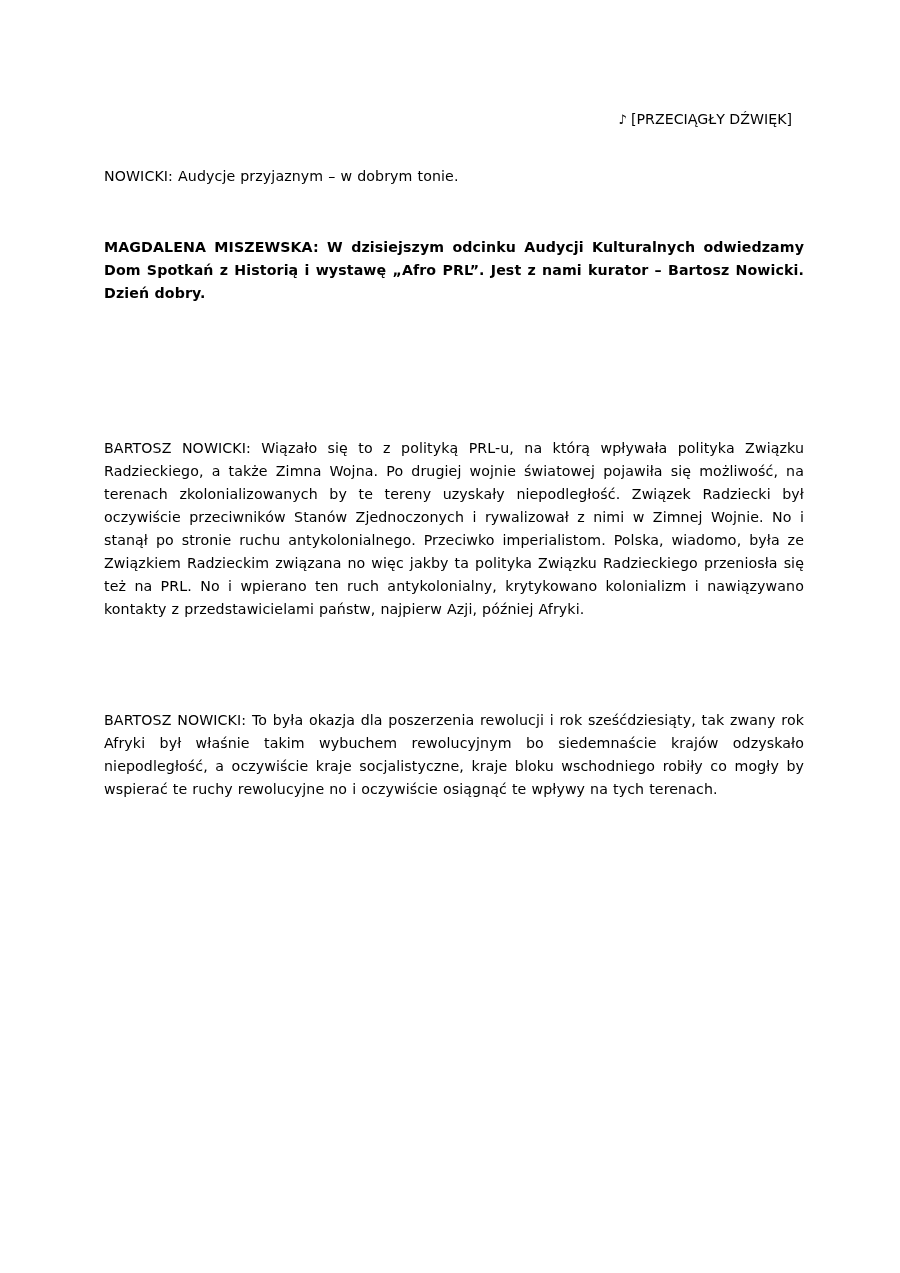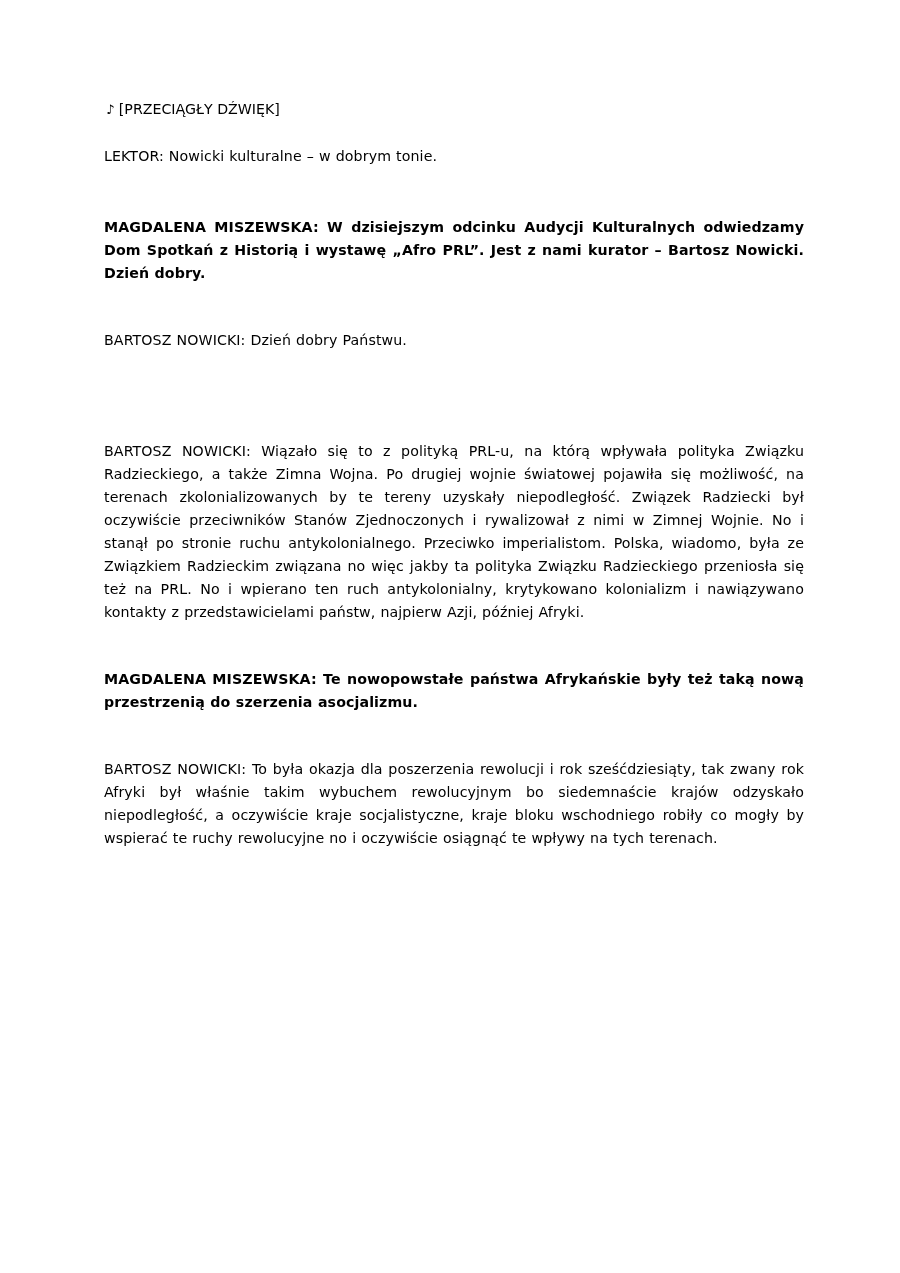--- a/index.html
+++ b/index.html
@@ -37,21 +37,22 @@
   .spacer-lg { height: 48px; }
   .speaker {
     font-weight: normal;
   }
   .bold-line {
     font-weight: bold;
   }
   .note-line {
     font-size: 14.2px;
     line-height: 1.62;
-    margin: 2px;
+    margin: 12px;
+    text-align: right;
   }
   .music-glyph {
     font-family: "DejaVu Sans", sans-serif;
     font-size: 13px;
   }
   .para .lead {
     font-weight: bold;
   }
 </style>
 </head>
@@ -61,49 +62,43 @@
   <div class="doc-body">
 
     <p class="note-line">
       <span class="music-glyph">♪</span>
       <span>[PRZECIĄGŁY DŹWIĘK]</span>
     </p>
 
     <div class="spacer-sm"></div>
 
     <p class="para">
-      <span class="speaker">LEKTOR:</span><span> Nowicki kulturalne – w dobrym tonie.</span>
+      <span class="speaker">NOWICKI:</span><span> Audycje przyjaznym – w dobrym tonie.</span>
     </p>
 
     <div class="spacer-lg"></div>
 
     <p class="para">
       <span class="speaker lead">MAGDALENA MISZEWSKA:</span><span class="bold-line"> W dzisiejszym odcinku Audycji Kulturalnych odwiedzamy Dom Spotkań z Historią i wystawę „Afro PRL”. Jest z nami kurator – Bartosz Nowicki. Dzień dobry.</span>
     </p>
 
     <div class="spacer-md"></div>
 
-    <p class="para">
-      <span class="speaker">BARTOSZ NOWICKI:</span><span> Dzień dobry Państwu.</span>
-    </p>
 
     <div class="spacer-md"></div>
 
 
     <div class="spacer-md"></div>
 
     <p class="para">
       <span class="speaker">BARTOSZ NOWICKI:</span><span> Wiązało się to z polityką PRL-u,  na którą wpływała polityka Związku Radzieckiego, a także Zimna Wojna. Po drugiej wojnie światowej pojawiła się możliwość, na terenach zkolonializowanych by te tereny uzyskały niepodległość. Związek Radziecki był oczywiście przeciwników Stanów Zjednoczonych i rywalizował z nimi w Zimnej Wojnie. No i stanął po stronie ruchu antykolonialnego. Przeciwko imperialistom. Polska, wiadomo, była ze Związkiem Radzieckim związana no więc jakby ta polityka Związku Radzieckiego przeniosła się też na PRL. No i wpierano ten ruch antykolonialny, krytykowano kolonializm i nawiązywano kontakty z przedstawicielami państw, najpierw Azji, później Afryki.</span>
     </p>
 
     <div class="spacer-md"></div>
 
-    <p class="para">
-      <span class="speaker lead">MAGDALENA MISZEWSKA:</span><span class="bold-line"> Te nowopowstałe państwa Afrykańskie były też taką nową przestrzenią do szerzenia asocjalizmu.</span>
-    </p>
 
     <div class="spacer-md"></div>
 
     <p class="para">
       <span class="speaker">BARTOSZ NOWICKI:</span><span> To była okazja dla poszerzenia rewolucji i rok sześćdziesiąty, tak zwany rok Afryki był właśnie takim wybuchem rewolucyjnym bo siedemnaście krajów odzyskało niepodległość, a oczywiście kraje socjalistyczne, kraje bloku wschodniego robiły co mogły by wspierać te ruchy rewolucyjne no i oczywiście osiągnąć te wpływy na tych terenach.</span>
     </p>
 
   </div>
 </div>
 

